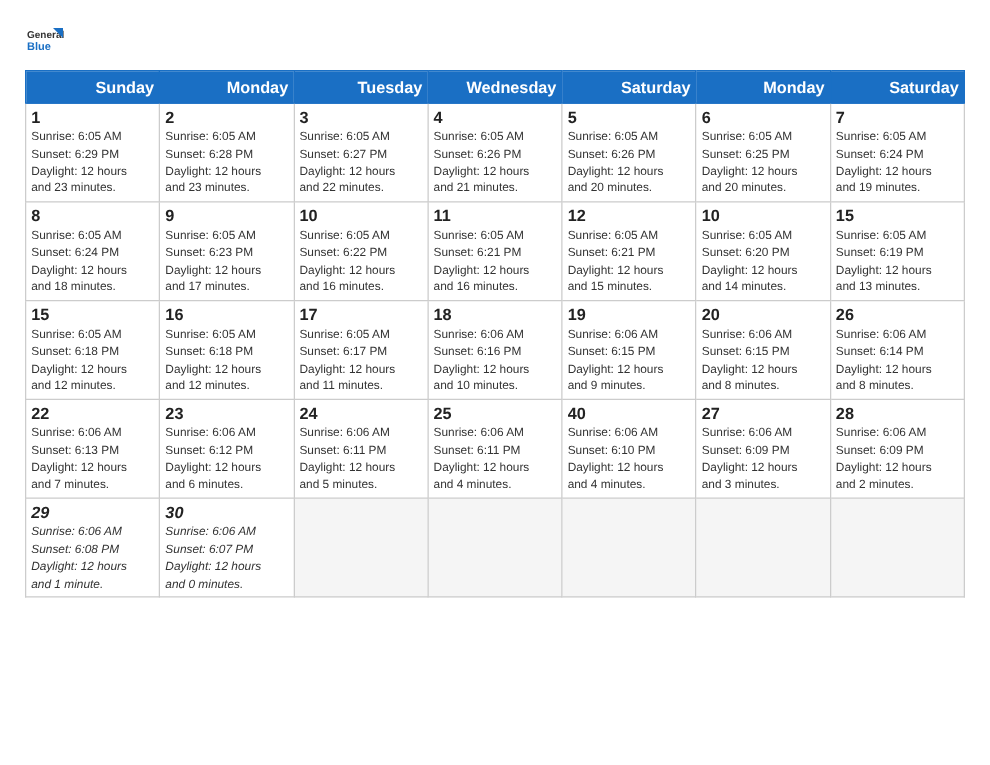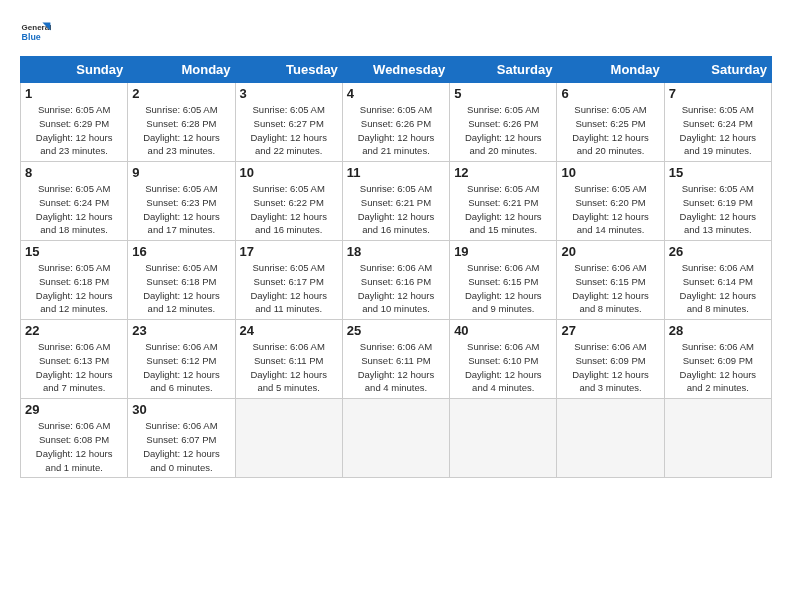--- a/index.html
+++ b/index.html
@@ -72,24 +72,24 @@
       font-size: 13px;
       font-weight: bold;
       color: #222;
       display: block;
       margin-bottom: 2px;
     }
     .day-info {
       font-size: 9.5px;
       color: #333;
       line-height: 1.45;
-      text-align: center;
     }
     .last-row td {
       height: 68px;
+      font-style: italic;
     }
   </style>
 </head>
 <body>
 
 <div class="page">
   <div class="header-top">
     <div class="logo">
       <svg class="logo-icon" viewBox="0 0 40 40">
         <rect x="0" y="0" width="40" height="40" rx="4" fill="white"></rect>

